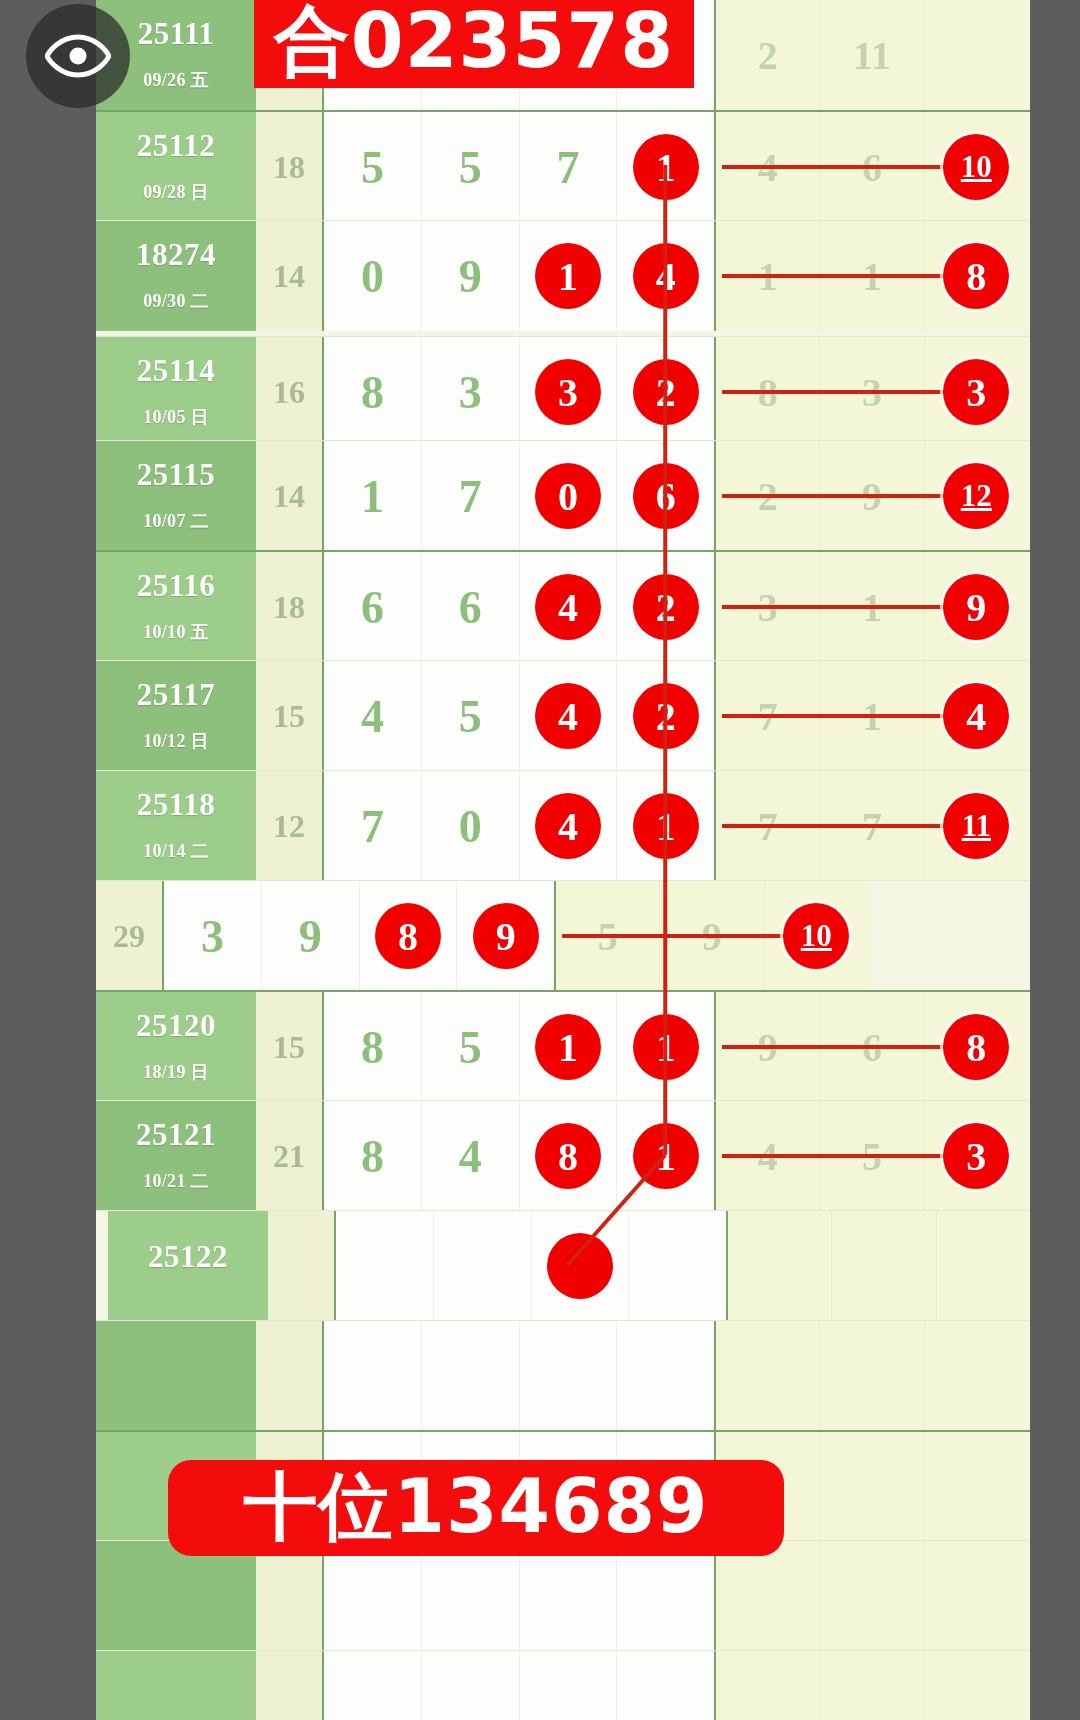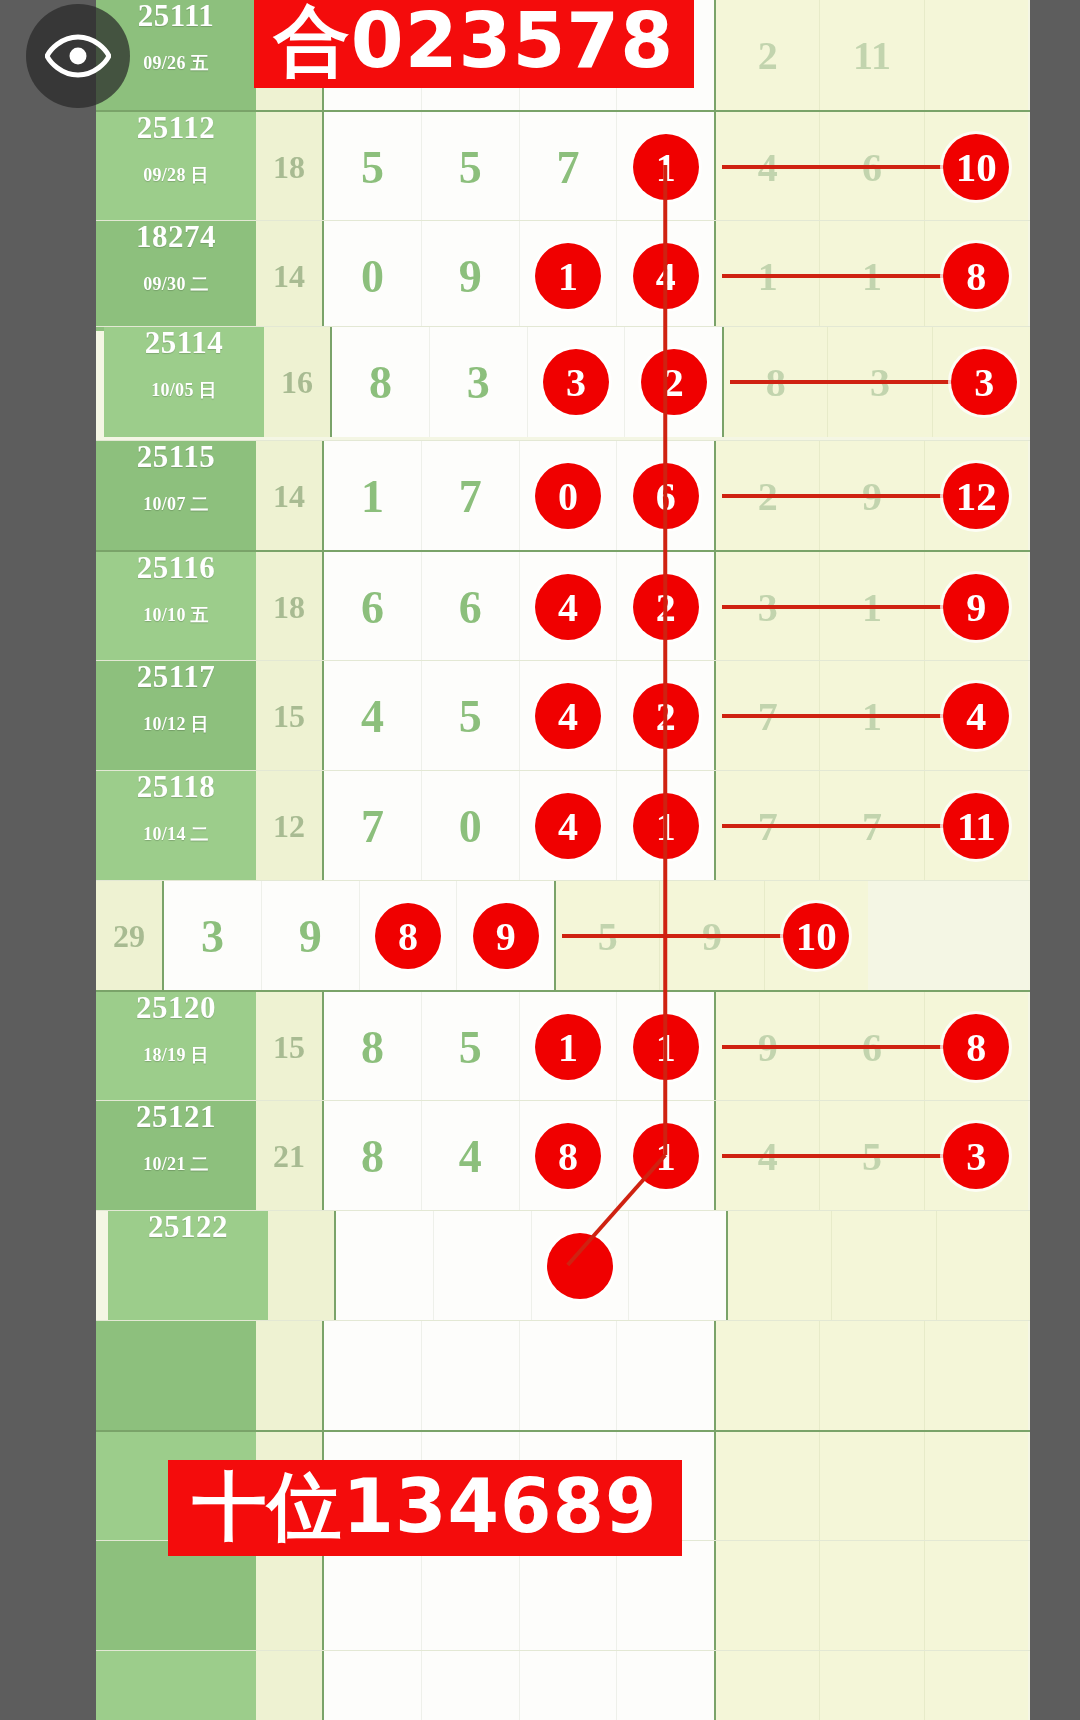--- a/index.html
+++ b/index.html
@@ -37,20 +37,21 @@
 
   
   .c-issue {
     width: 160px;
     box-sizing: border-box;
     background: #8dc07d;
     color: #ffffff;
     display: flex;
     flex-direction: column;
     align-items: center;
+    justify-content: center;
     text-shadow: 0 1px 1px rgba(0,0,0,.18);
   }
   .c-issue.alt { background: #9ccd8b; }
   .c-issue .num {
     font-size: 31px;
     font-weight: bold;
     letter-spacing: .5px;
     line-height: 1.05;
   }
   .c-issue .date {
@@ -124,21 +125,21 @@
     font-size: 40px;
     font-weight: bold;
     display: flex;
     align-items: center;
     justify-content: center;
     box-shadow: 0 0 0 3px rgba(255,255,255,.75);
     font-family: "Liberation Serif", serif;
     z-index: 3;
     position: relative;
   }
-  .ball.two { font-size: 41px; }
+  .ball.two { font-size: 31px; text-decoration: underline; }
   .ball.blank { background: #f00000; }
 
   
   .rline {
     position: absolute;
     left: 6px;
     right: 42px;
     top: 50%;
     height: 4px;
     background: #cf2211;
@@ -171,23 +172,24 @@
   #banner-top {
     left: 254px;
     top: -4px;
     width: 440px;
     height: 92px;
     font-size: 76px;
   }
   #banner-bottom {
     left: 168px;
     top: 1460px;
-    width: 514px;
+    width: 616px;
     height: 96px;
     font-size: 74px;
+    border-radius: 23px;
   }
 
   
   #eye-btn {
     position: absolute;
     left: 26px;
     top: 4px;
     width: 104px;
     height: 104px;
     border-radius: 50%;
@@ -302,21 +304,21 @@
               <div class="plain faint">1</div>
             </div>
             <div class="cellr">
               <div class="plain faint">1</div>
             </div>
             <div class="cellr">
               <div class="ball">8</div>
             </div>
           </div>
         </div>
-        <div class="row thin" style="top: 326px; height: 110px; padding-left: 8px;">
+        <div class="row thin" style="top: 336px; height: 110px;">
           <div class="c-issue alt">
             <div class="num">25114</div>
             <div class="date">10/05 日</div>
           </div>
           <div class="c-sum">16</div>
           <div class="c-mid">
             <div class="cellm">
               <div class="plain">8</div>
             </div>
             <div class="cellm">

